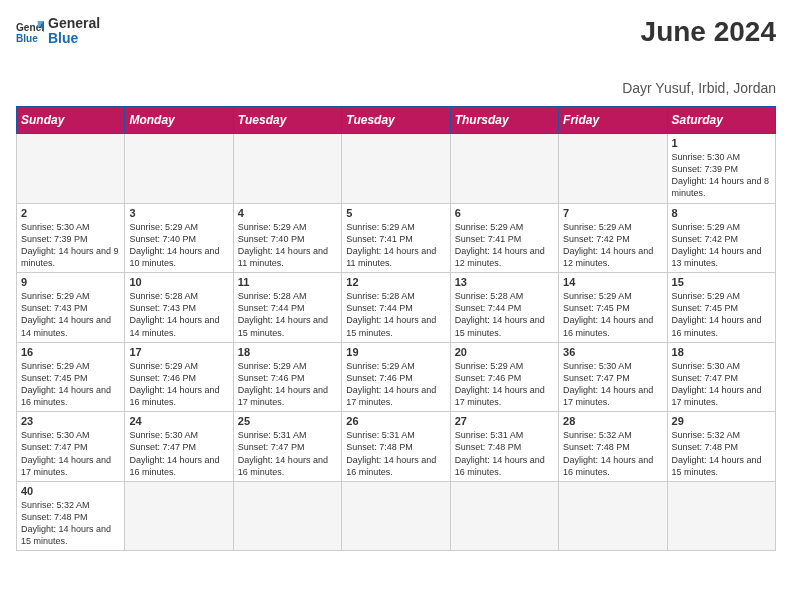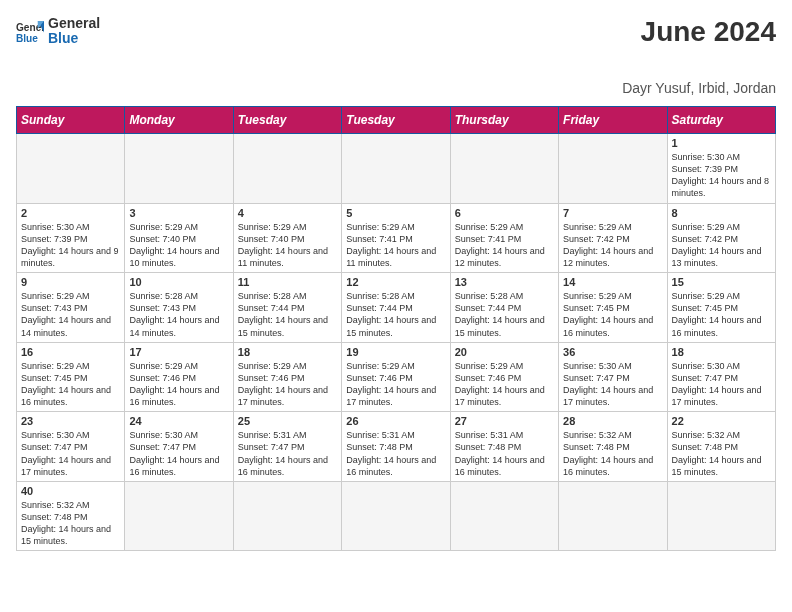--- a/index.html
+++ b/index.html
@@ -236,21 +236,21 @@
         </td>
         <td>
           <span class="day-number">27</span>
           <div class="day-info">Sunrise: 5:31 AM<br>Sunset: 7:48 PM<br>Daylight: 14 hours and 16 minutes.</div>
         </td>
         <td>
           <span class="day-number">28</span>
           <div class="day-info">Sunrise: 5:32 AM<br>Sunset: 7:48 PM<br>Daylight: 14 hours and 16 minutes.</div>
         </td>
         <td>
-          <span class="day-number">22</span>
+          <span class="day-number">29</span>
           <div class="day-info">Sunrise: 5:32 AM<br>Sunset: 7:48 PM<br>Daylight: 14 hours and 15 minutes.</div>
         </td>
       </tr>
       <tr>
         <td>
           <span class="day-number">40</span>
           <div class="day-info">Sunrise: 5:32 AM<br>Sunset: 7:48 PM<br>Daylight: 14 hours and 15 minutes.</div>
         </td>
         <td class="empty"></td>
         <td class="empty"></td>

